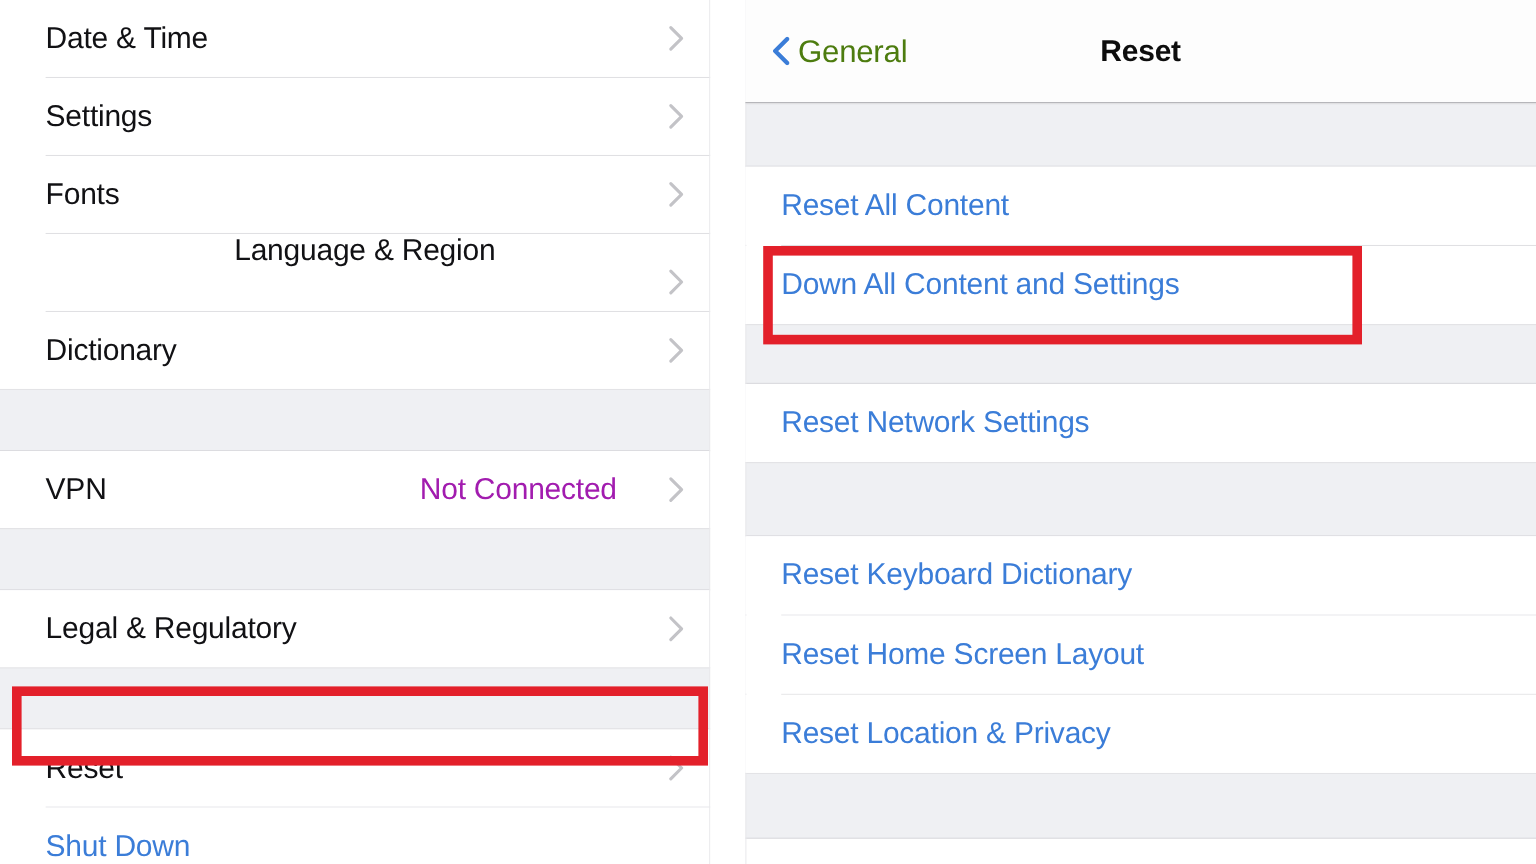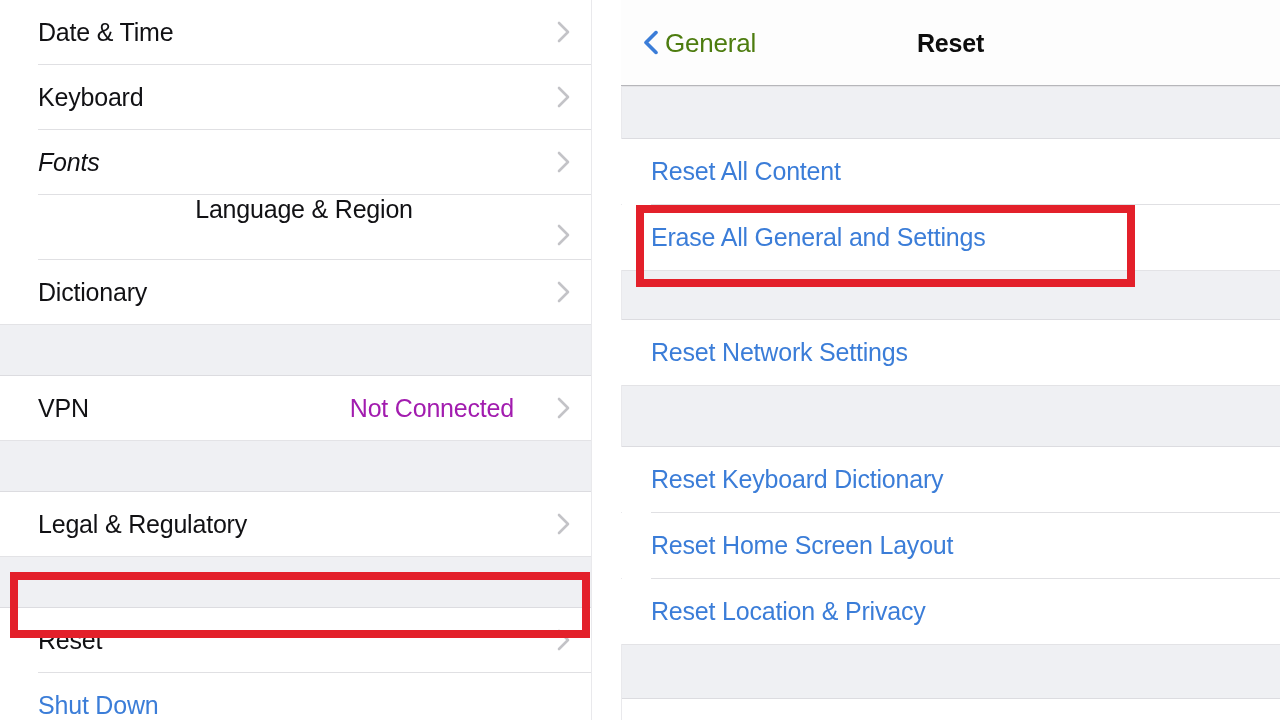--- a/index.html
+++ b/index.html
@@ -79,29 +79,29 @@
           <div class="row" style="height: 64px;">
             <span class="row-label">Date &amp; Time</span>
             <span class="row-chevron">
               <svg viewBox="0 0 13 22" width="13" height="22">
                 <path d="M2 2 L11 11 L2 20" fill="none" stroke="#c3c3c7" stroke-width="2.6" stroke-linecap="round" stroke-linejoin="round"></path>
               </svg>
             </span>
           </div>
           <div class="sep"></div>
           <div class="row" style="height: 64px;">
-            <span class="row-label">Keyboard</span>
-            <span class="row-chevron">
-              <svg viewBox="0 0 13 22" width="13" height="22">
-                <path d="M2 2 L11 11 L2 20" fill="none" stroke="#c3c3c7" stroke-width="2.6" stroke-linecap="round" stroke-linejoin="round"></path>
-              </svg>
-            </span>
-          </div>
-          <div class="sep"></div>
-          <div class="row" style="height: 64px; font-style: italic;">
+            <span class="row-label">Settings</span>
+            <span class="row-chevron">
+              <svg viewBox="0 0 13 22" width="13" height="22">
+                <path d="M2 2 L11 11 L2 20" fill="none" stroke="#c3c3c7" stroke-width="2.6" stroke-linecap="round" stroke-linejoin="round"></path>
+              </svg>
+            </span>
+          </div>
+          <div class="sep"></div>
+          <div class="row" style="height: 64px;">
             <span class="row-label">Fonts</span>
             <span class="row-chevron">
               <svg viewBox="0 0 13 22" width="13" height="22">
                 <path d="M2 2 L11 11 L2 20" fill="none" stroke="#c3c3c7" stroke-width="2.6" stroke-linecap="round" stroke-linejoin="round"></path>
               </svg>
             </span>
           </div>
           <div class="sep"></div>
           <div class="row" style="height: 64px; flex-direction: column;">
             <span class="row-label">Language &amp; Region</span>
@@ -179,21 +179,21 @@
     </div>
 
     <div id="right-sections">
         <div class="gap" style="height: 53px;"></div>
         <div class="group">
           <div class="row rpad" style="height: 65px;">
             <span class="row-label link">Reset All Content</span>
           </div>
           <div class="sep rpad"></div>
           <div class="row rpad" style="height: 65px;">
-            <span class="row-label link">Erase All General and Settings</span>
+            <span class="row-label link">Down All Content and Settings</span>
           </div>
         </div>
         <div class="gap" style="height: 50px;"></div>
         <div class="group">
           <div class="row rpad" style="height: 65px;">
             <span class="row-label link">Reset Network Settings</span>
           </div>
         </div>
         <div class="gap" style="height: 62px;"></div>
         <div class="group">

